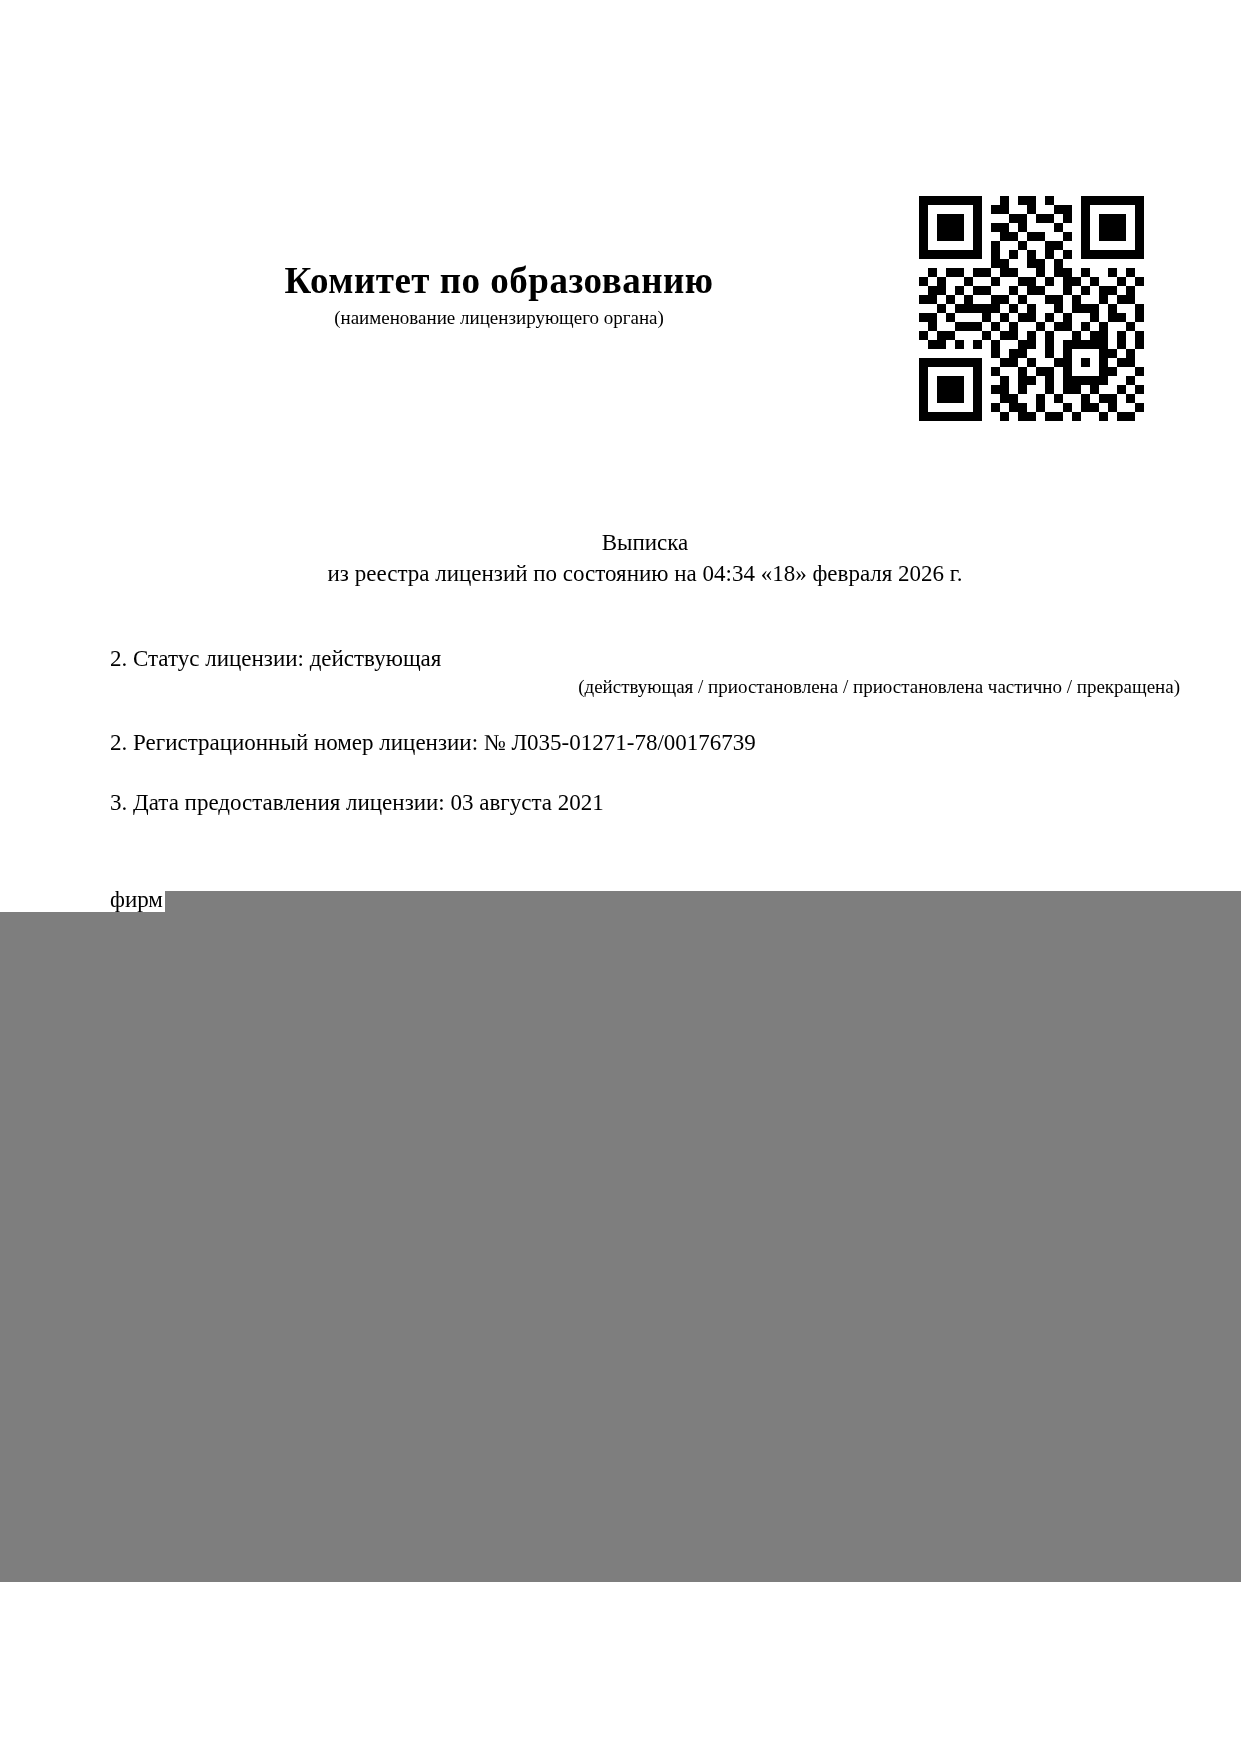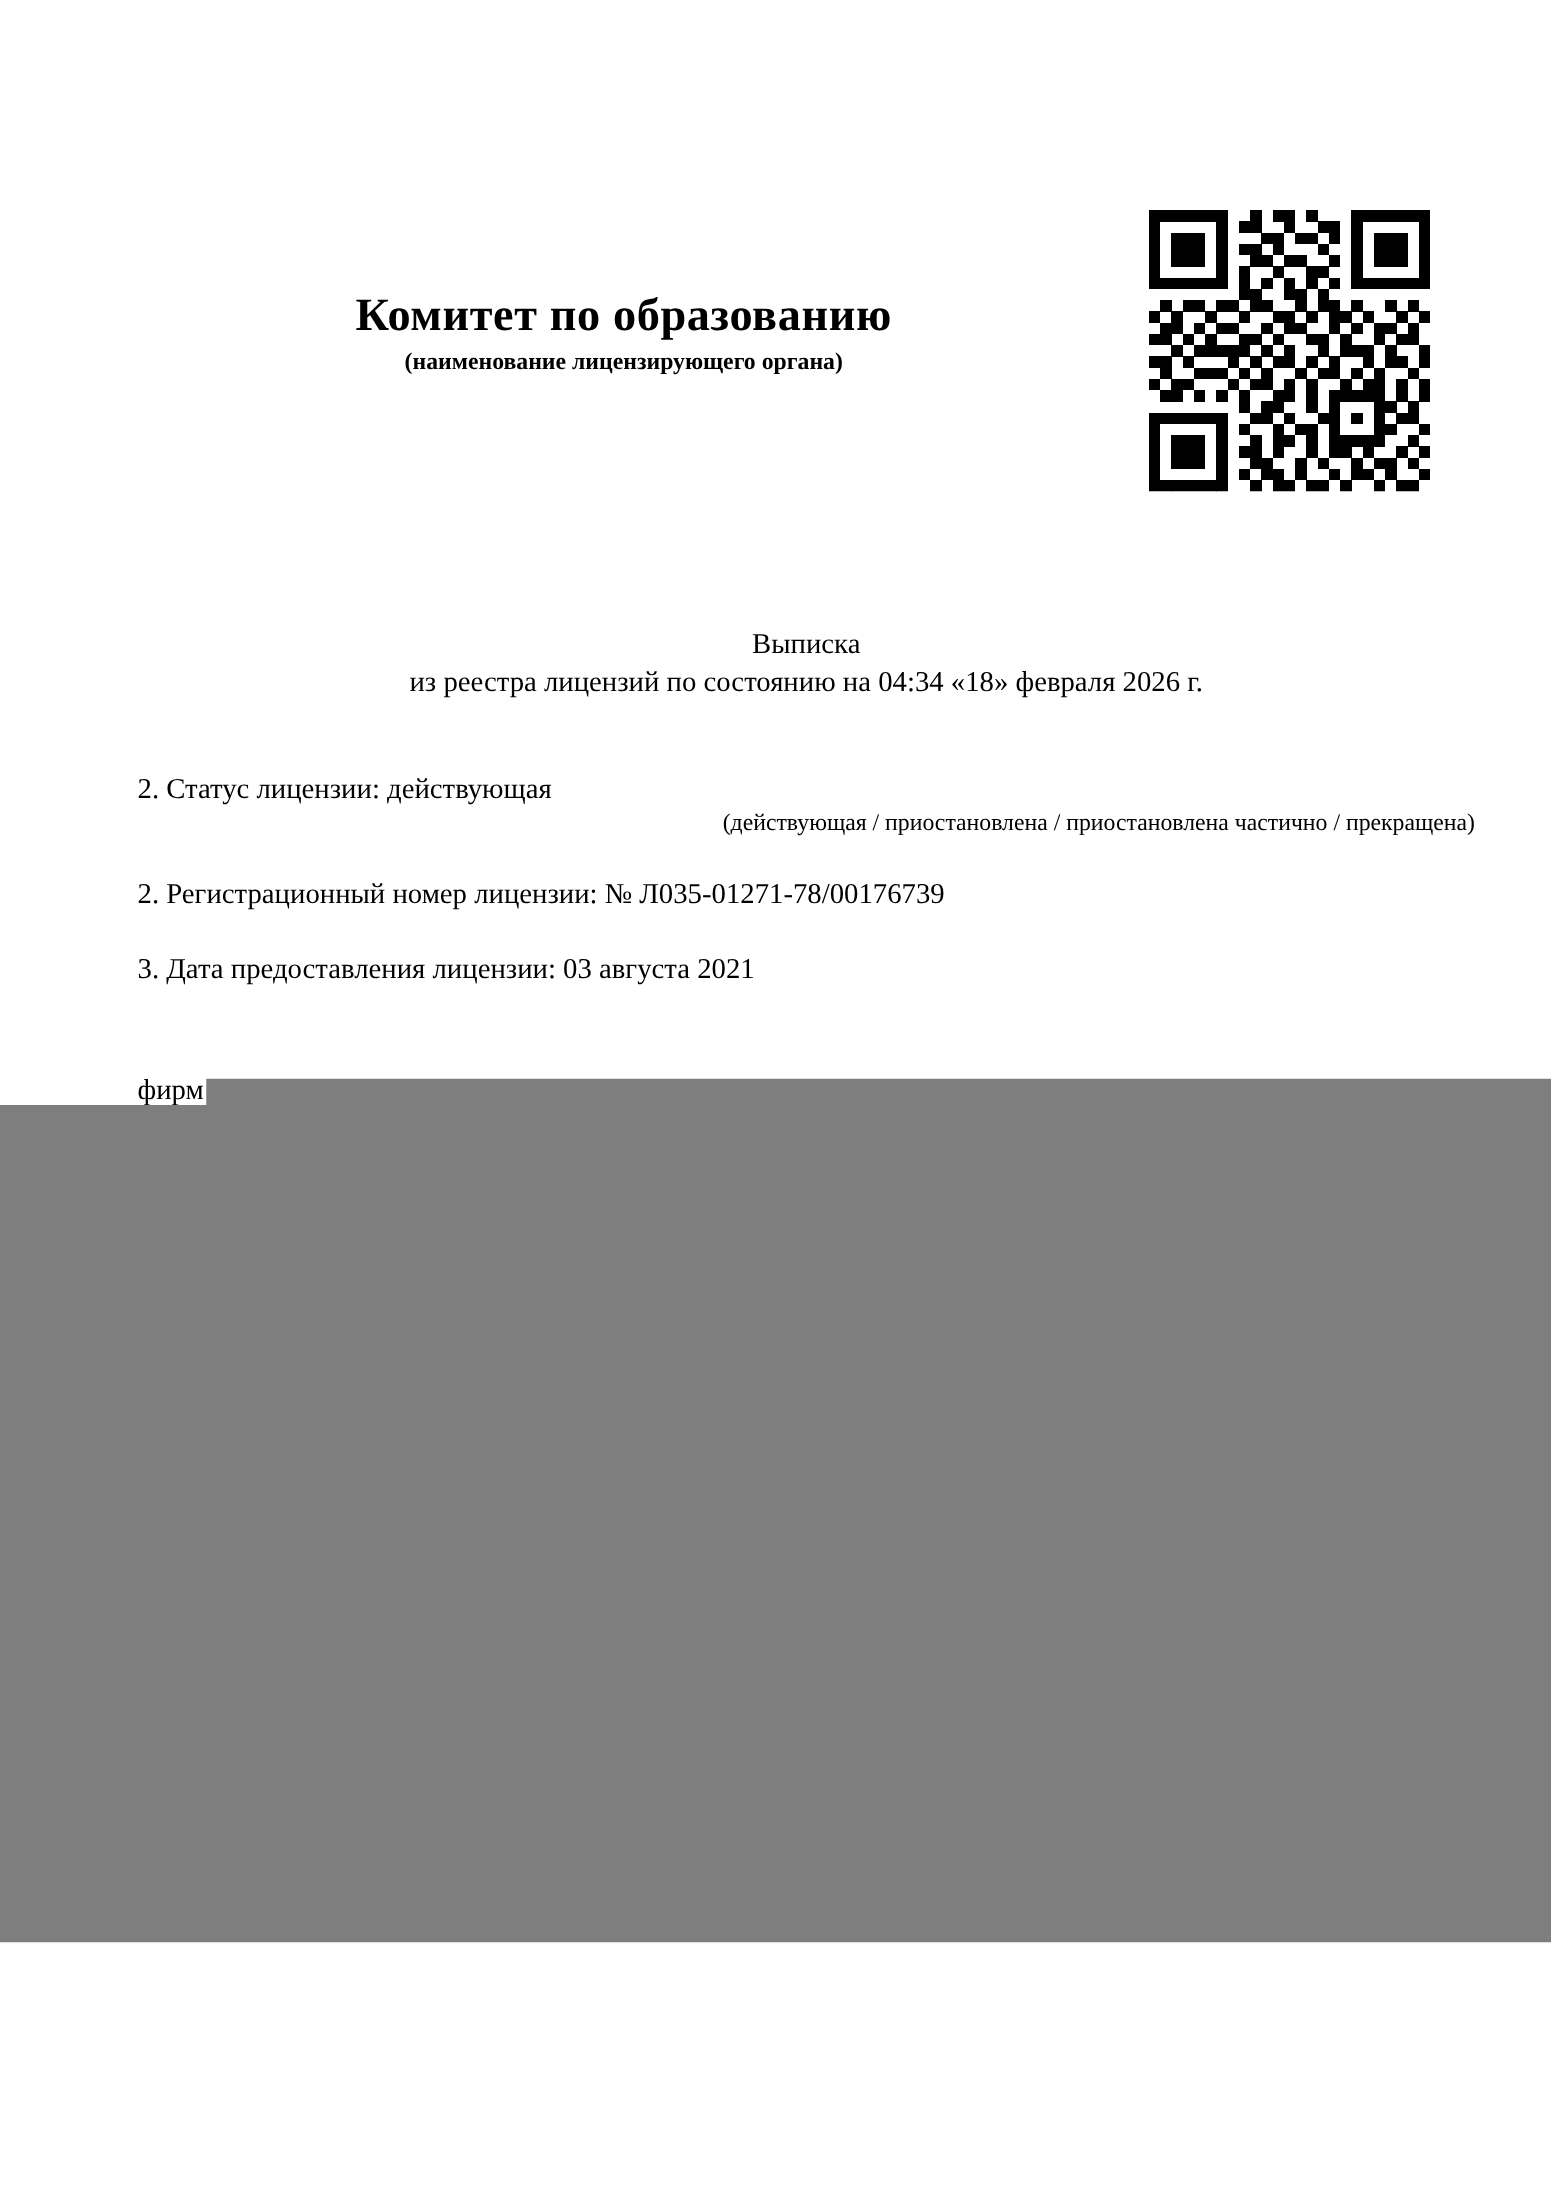--- a/index.html
+++ b/index.html
@@ -1,23 +1,23 @@
 <!DOCTYPE html>
 <html style="--gray: #7e7e7e; --fg: #000000; --bg: #ffffff;"><head>
 <meta charset="utf-8">
 <style>
   html,body { margin:0; padding:0; background:#fff; }
   .page {
     position:relative; width:1241px; height:1554px;
     background:var(--bg,#fff); color:var(--fg,#000);
-    font-family:"Liberation Serif", serif; overflow:hidden;
+    font-family:"Liberation Serif", serif; overflow:hidden;margin-top:28px;
   }
   .header { position:absolute; left:110px; top:232px; width:778px; text-align:center; }
   .title { font-size:37px; font-weight:bold; line-height:42px; letter-spacing:0.5px; }
-  .title-note { font-size:19px; margin-top:5px;font-weight:bold; }
+  .title-note { font-size:19px; margin-top:5px; }
   .qr { position:absolute; left:919px; top:168px; width:225px; height:225px; }
   .heading { position:absolute; left:110px; top:499px; width:1070px;
              text-align:center; font-size:23px; line-height:31px; }
   .item { position:absolute; left:110px; width:1070px; font-size:23px; }
   .item-note { text-align:right; font-size:19px; }
   .justified { text-align:justify; text-align-last:justify; }
   .redaction { position:absolute; background:var(--gray,#7e7e7e); }
   .redaction-strip { left:165px; top:863px; width:1076px; height:21px; }
   .redaction-main  { left:0; top:884px; width:1241px; height:870px; }
 </style>

